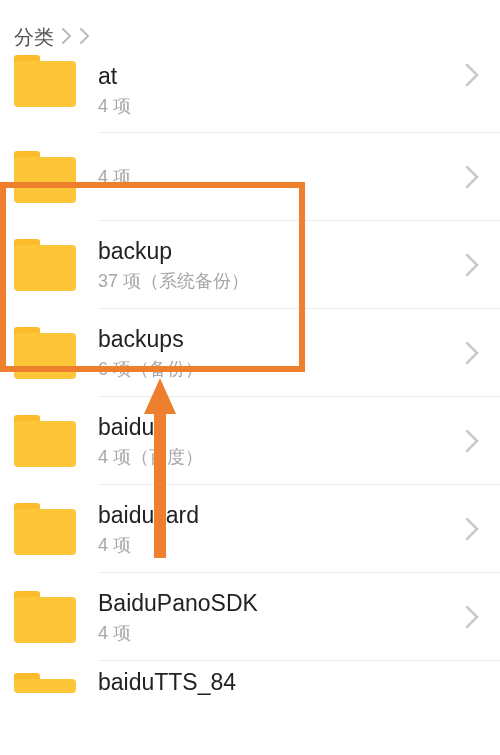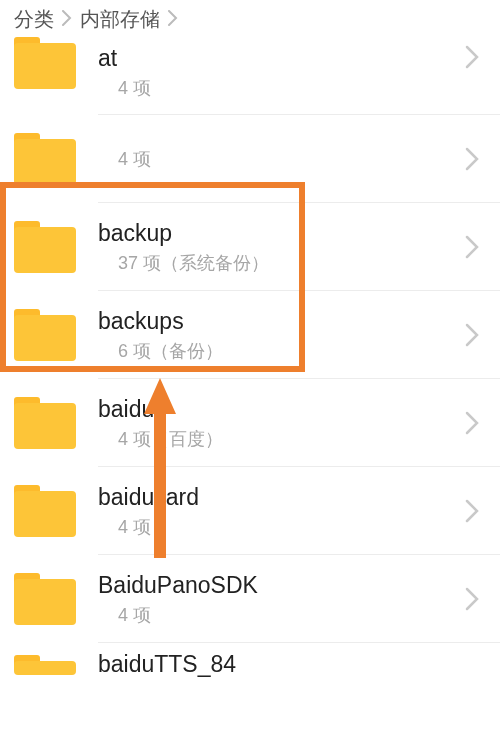--- a/index.html
+++ b/index.html
@@ -7,21 +7,21 @@
       width: 500px;
       height: 755px;
       font-family: -apple-system, "Helvetica Neue", "PingFang SC", sans-serif;
       background: #fff;
       overflow: hidden;
       position: relative;
     }
     .breadcrumb {
       display: flex;
       align-items: center;
-      padding: 6px 14px 12px 14px;
+      padding: 24px 14px 12px 14px;
       gap: 8px;
       font-size: 20px;
       color: #555;
     }
     .breadcrumb .crumb { color: #555; }
     .breadcrumb .sep { color: #999; font-size: 20px;}
     .list { }
     .row {
       display: flex;
       align-items: center;
@@ -70,21 +70,20 @@
       gap: 4px;
     }
     .name {
       font-size: 23px;
       color: #222;
       font-weight: 400;
     }
     .sub {
       font-size: 18px;
       color: #a6a6a6;
-      margin-left: 20px;
     }
     .chevron {
       width: 40px;
       display: flex;
       align-items: center;
       justify-content: center;
       color: #c9c9c9;
     }
     .chevron svg { width: 14px; height: 24px; }
     .highlight-box {
@@ -110,21 +109,20 @@
 </head>
 <body>
 
 <div class="breadcrumb">
   <span class="crumb">分类</span>
   <span class="sep">
     <svg width="10" height="16" viewBox="0 0 10 16">
         <path d="M1 1 L8 8 L1 15" stroke="#bbb" stroke-width="2" fill="none" stroke-linecap="round"></path>
       </svg>
   </span>
-  <span class="crumb">内部存储</span>
   <span class="sep">
     <svg width="10" height="16" viewBox="0 0 10 16">
         <path d="M1 1 L8 8 L1 15" stroke="#bbb" stroke-width="2" fill="none" stroke-linecap="round"></path>
       </svg>
   </span>
 </div>
 
 <div class="list">
 
   <div class="row first">

